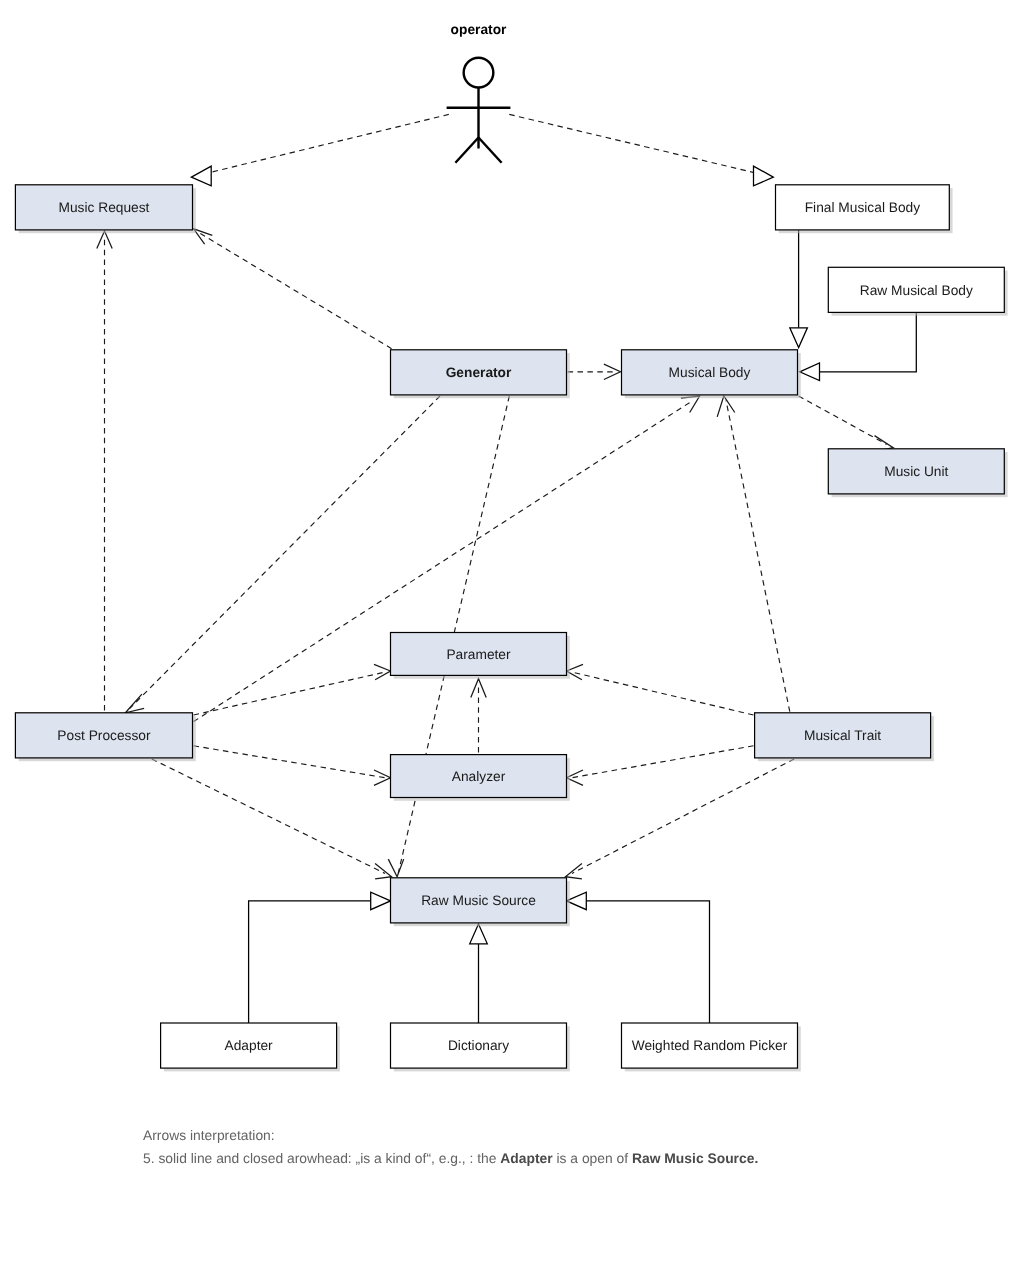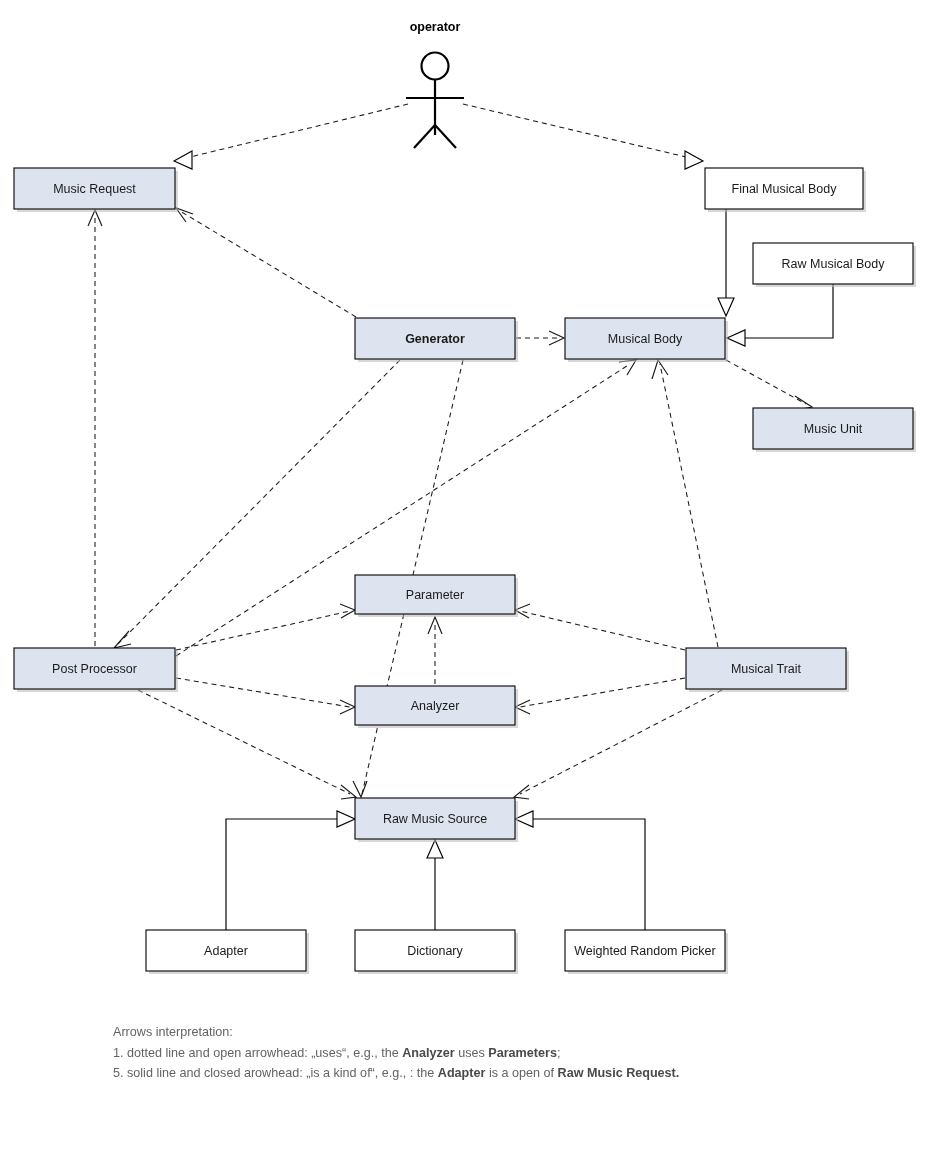--- a/index.html
+++ b/index.html
@@ -76,21 +76,21 @@
     stroke-width: 1.15;
     fill: #ffffff;
     stroke-linejoin: miter;
   }
   .box-shadow-rect {
     fill: #b8b8b8;
     opacity: 0.55;
   }
   .legend {
     position: absolute;
-    left: 113px;
+    left: 130px;
     top: 1022px;
     width: 760px;
     font-family: "Liberation Sans", sans-serif;
     font-size: 12.6px;
     line-height: 20.5px;
     color: #636363;
   }
   .legend div { white-space: nowrap; }
   .legend b { color: #4a4a4a; font-weight: bold; }
 </style>
@@ -302,17 +302,16 @@
       <rect class="node-box node-fill-white" x="565" y="930" width="160" height="41"></rect>
       <text class="node-label" x="645" y="951.5">Weighted Random Picker</text>
     </g>
 
     <text class="actor-label" x="435" y="31">operator</text>
 
   </svg>
 
   <div class="legend">
     <div>Arrows interpretation:</div>
-    <div><span>1. dotted line and open arrowhead: „uses“, e.g., the </span><b>Analyzer</b><span> uses </span><b>Parameters</b><span>;</span></div>
-    <div><span>5. solid line and closed arowhead: „is a kind of“, e.g., : the </span><b>Adapter</b><span> is a open of </span><b>Raw Music Request.</b></div>
+    <div><span>5. solid line and closed arowhead: „is a kind of“, e.g., : the </span><b>Adapter</b><span> is a open of </span><b>Raw Music Source.</b></div>
   </div>
 
 </div>
 
 </body></html>

